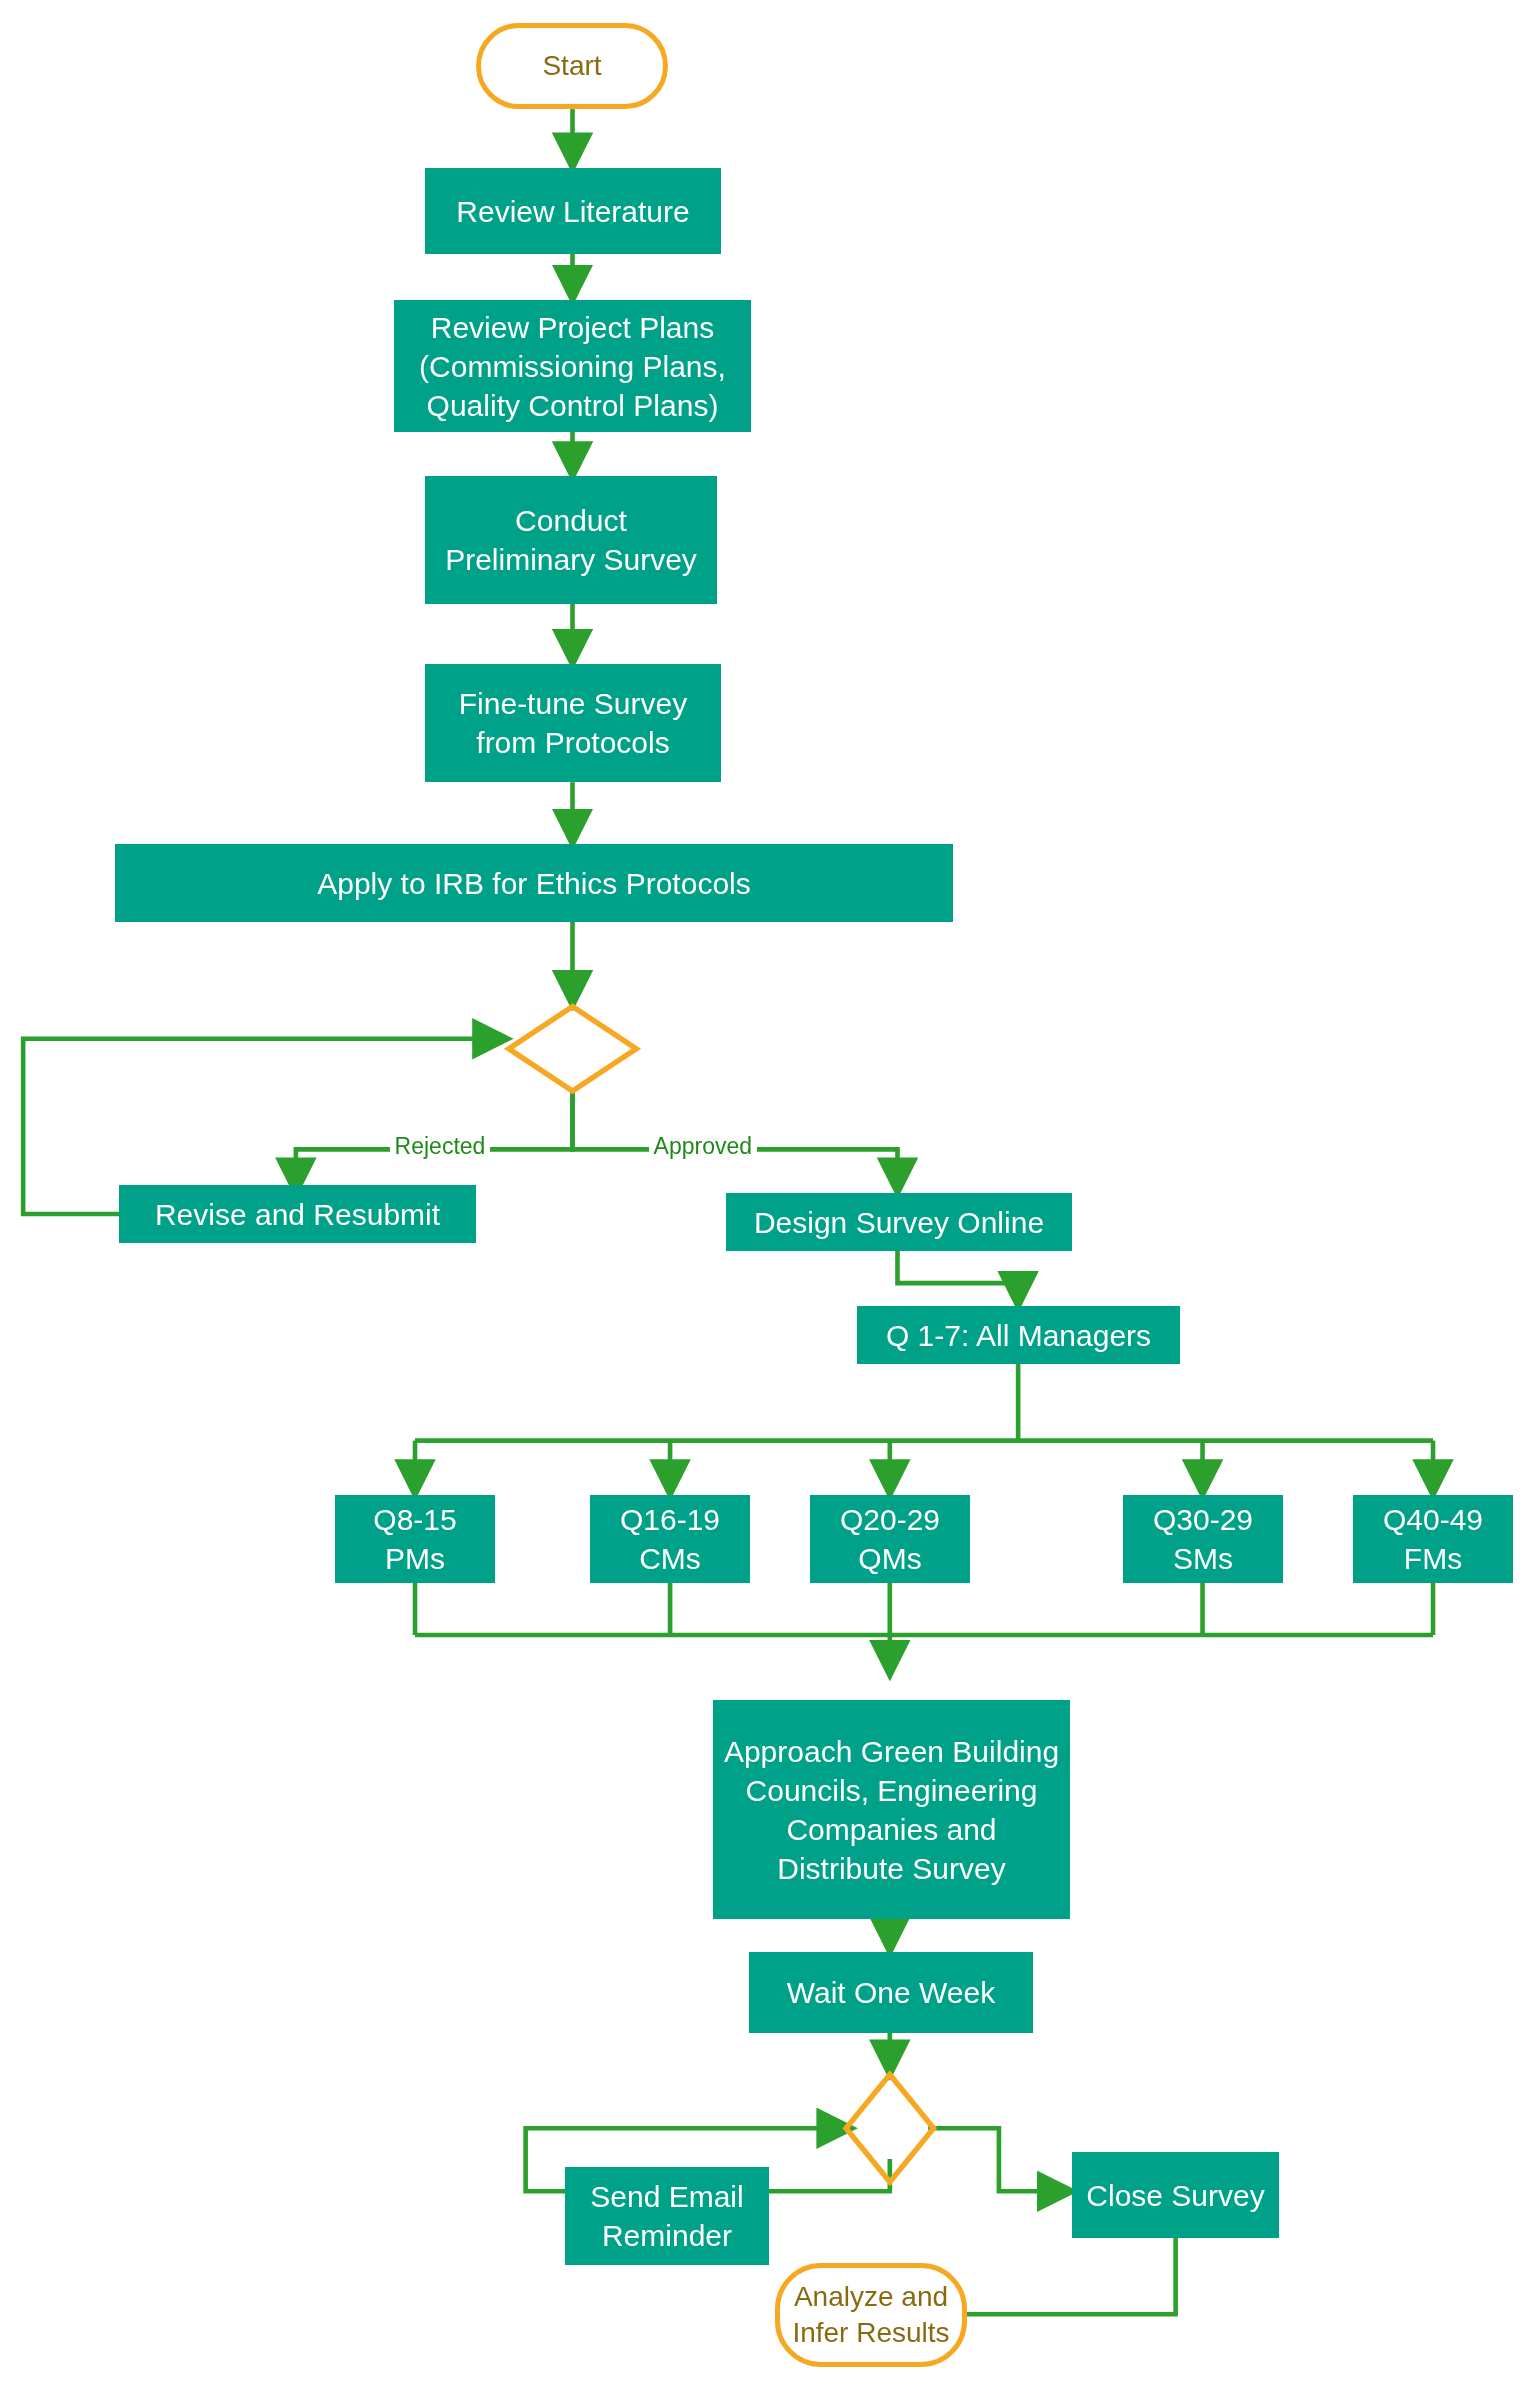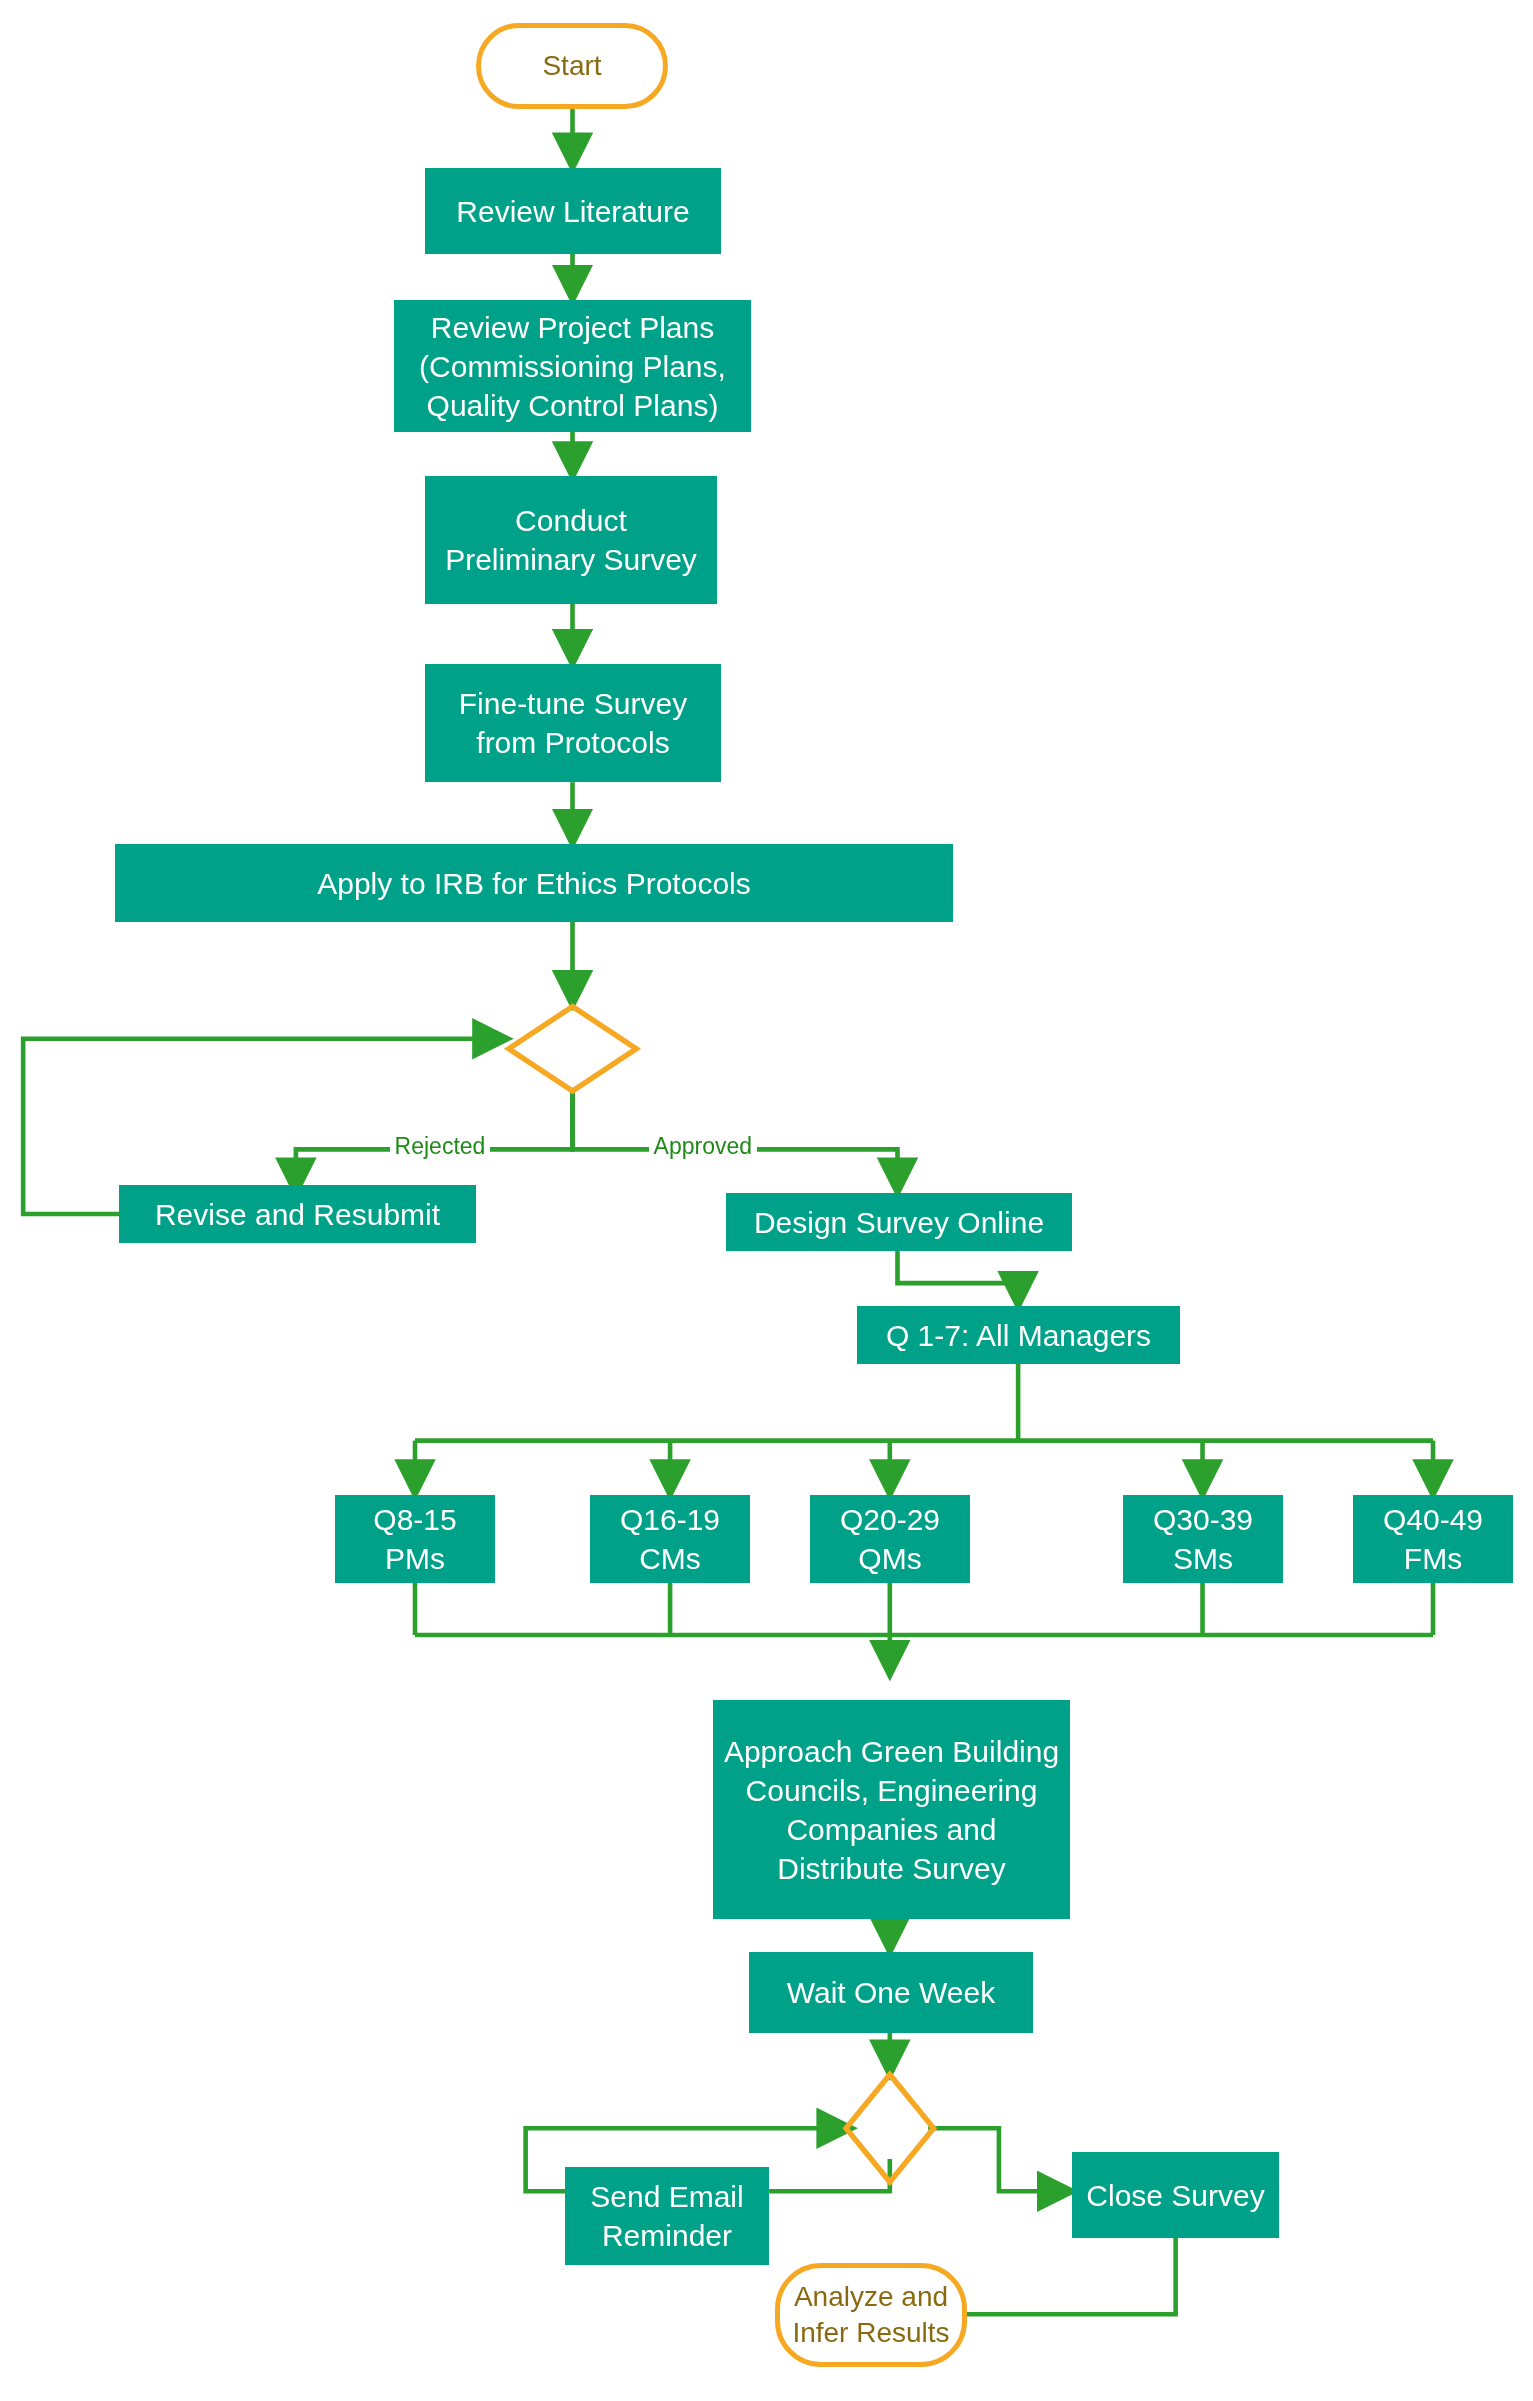--- a/index.html
+++ b/index.html
@@ -188,21 +188,21 @@
     <span>Q16-19
 CMs</span>
   </div>
 
   <div class="node process" style="left:810px; top:1495px; width:160px; height:88px;">
     <span>Q20-29
 QMs</span>
   </div>
 
   <div class="node process" style="left:1123px; top:1495px; width:160px; height:88px;">
-    <span>Q30-39
+    <span>Q30-29
 SMs</span>
   </div>
 
   <div class="node process" style="left:1353px; top:1495px; width:160px; height:88px;">
     <span>Q40-49
 FMs</span>
   </div>
 
   <div class="node process" style="left:713px; top:1675px; width:357px; height:219px;margin-top:25px;">
     <span>Approach Green Building

